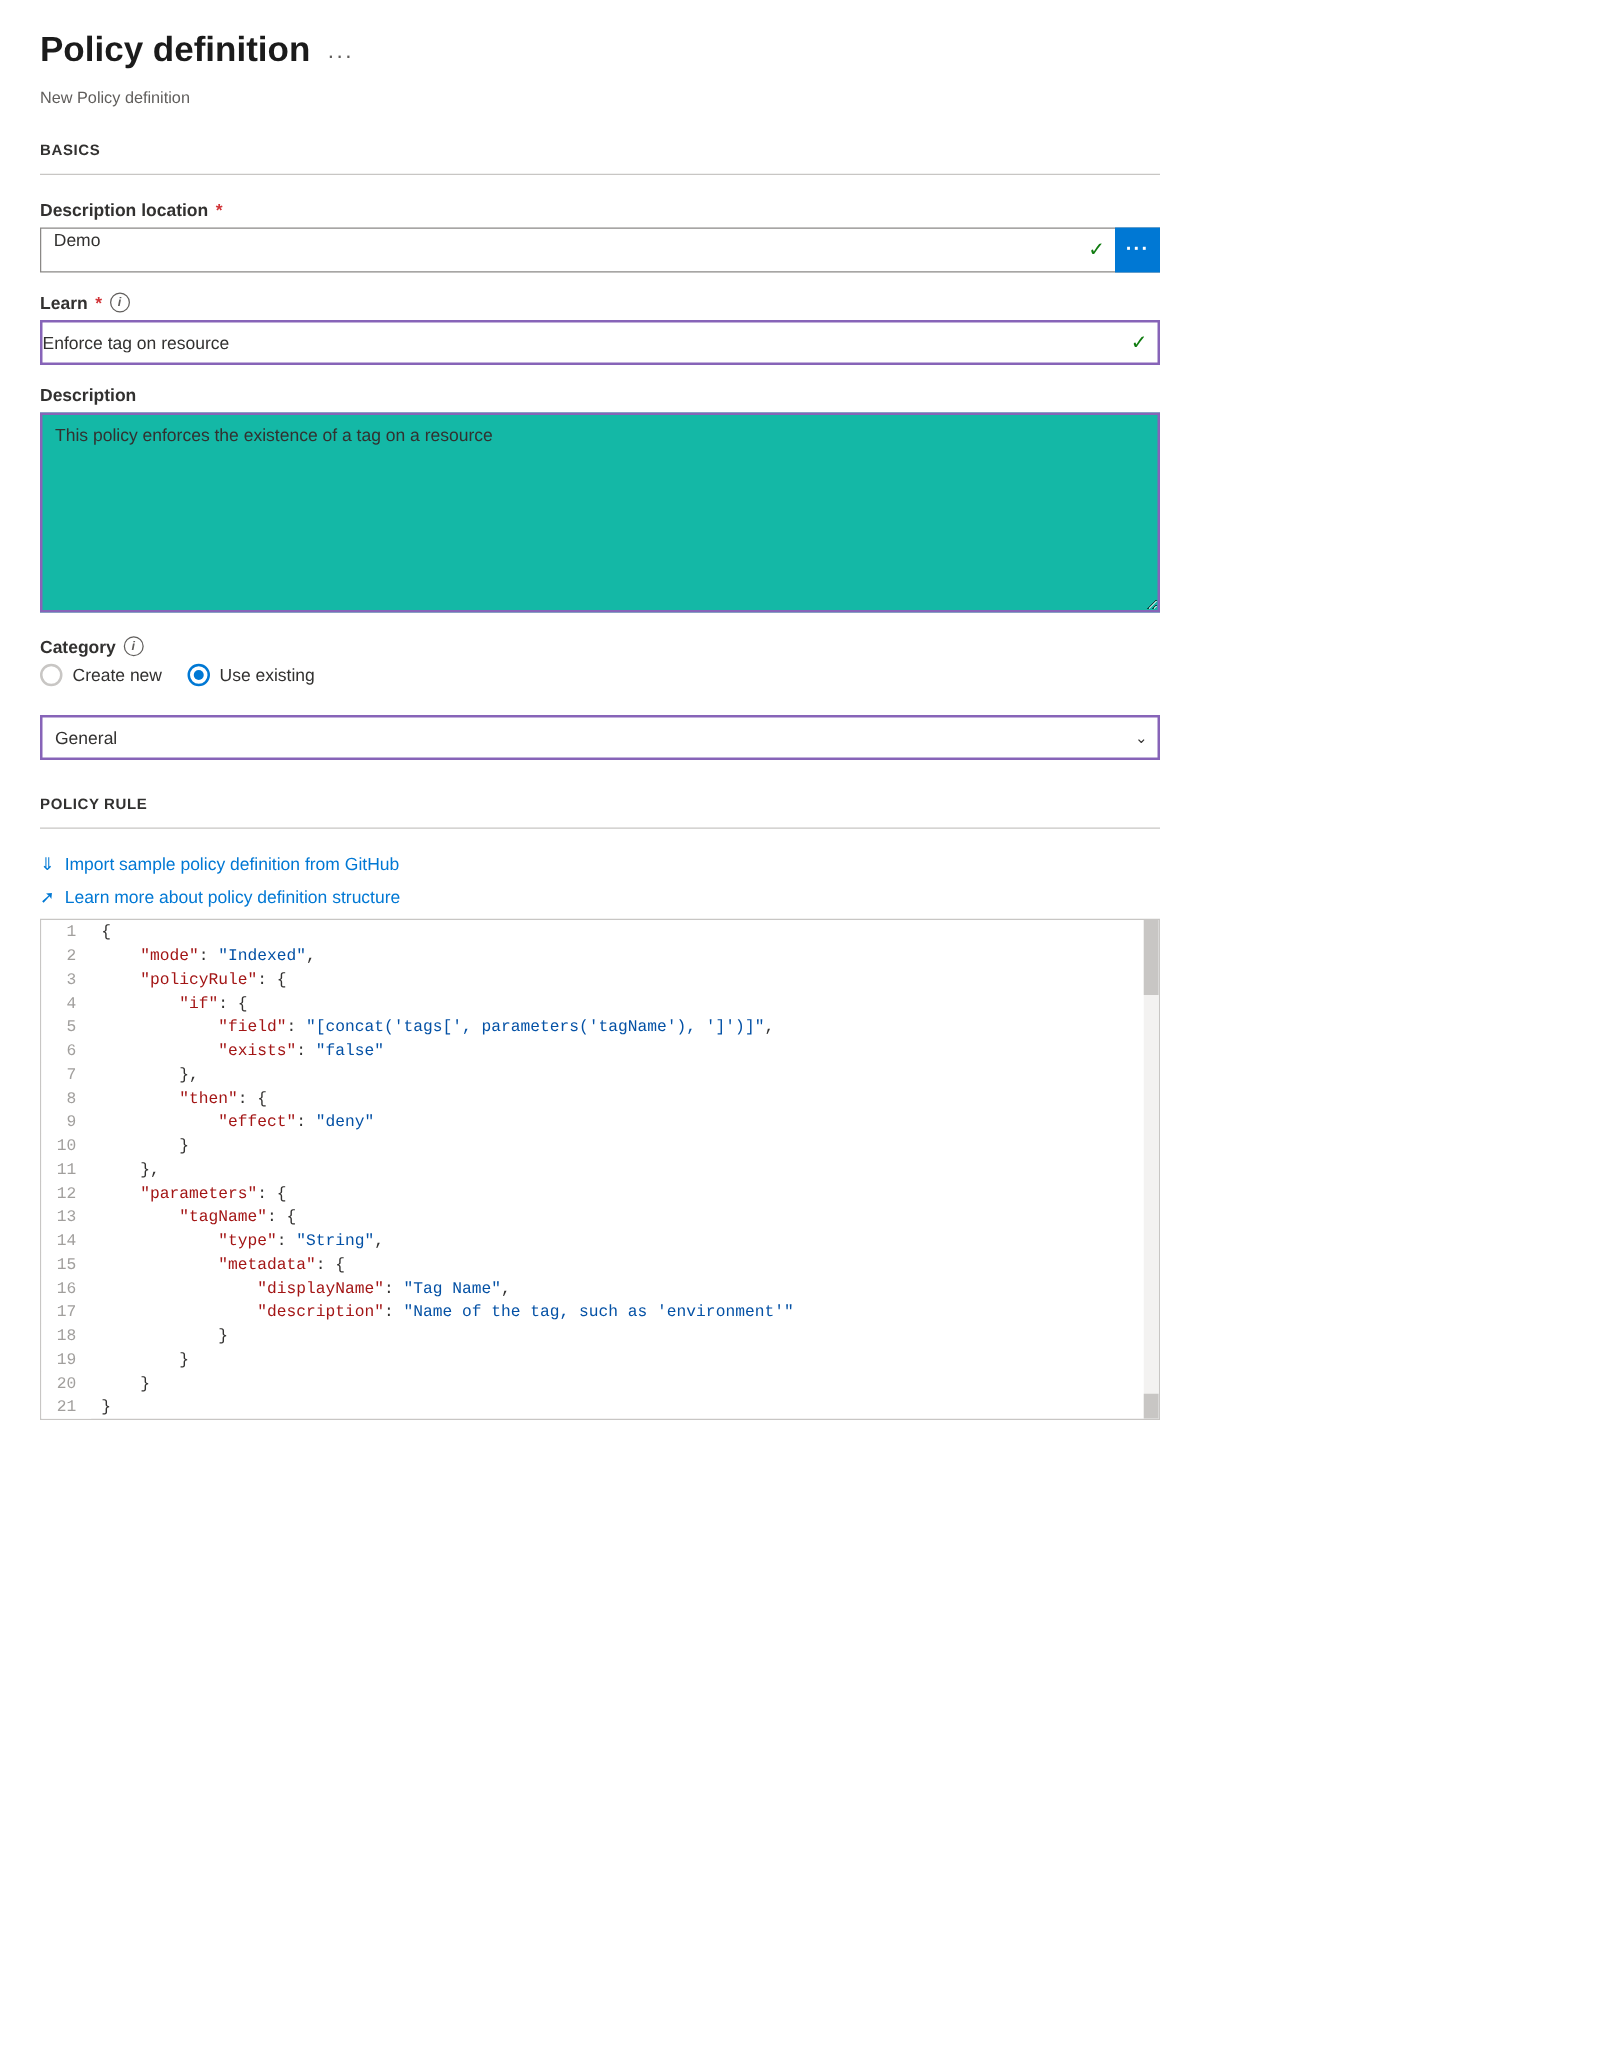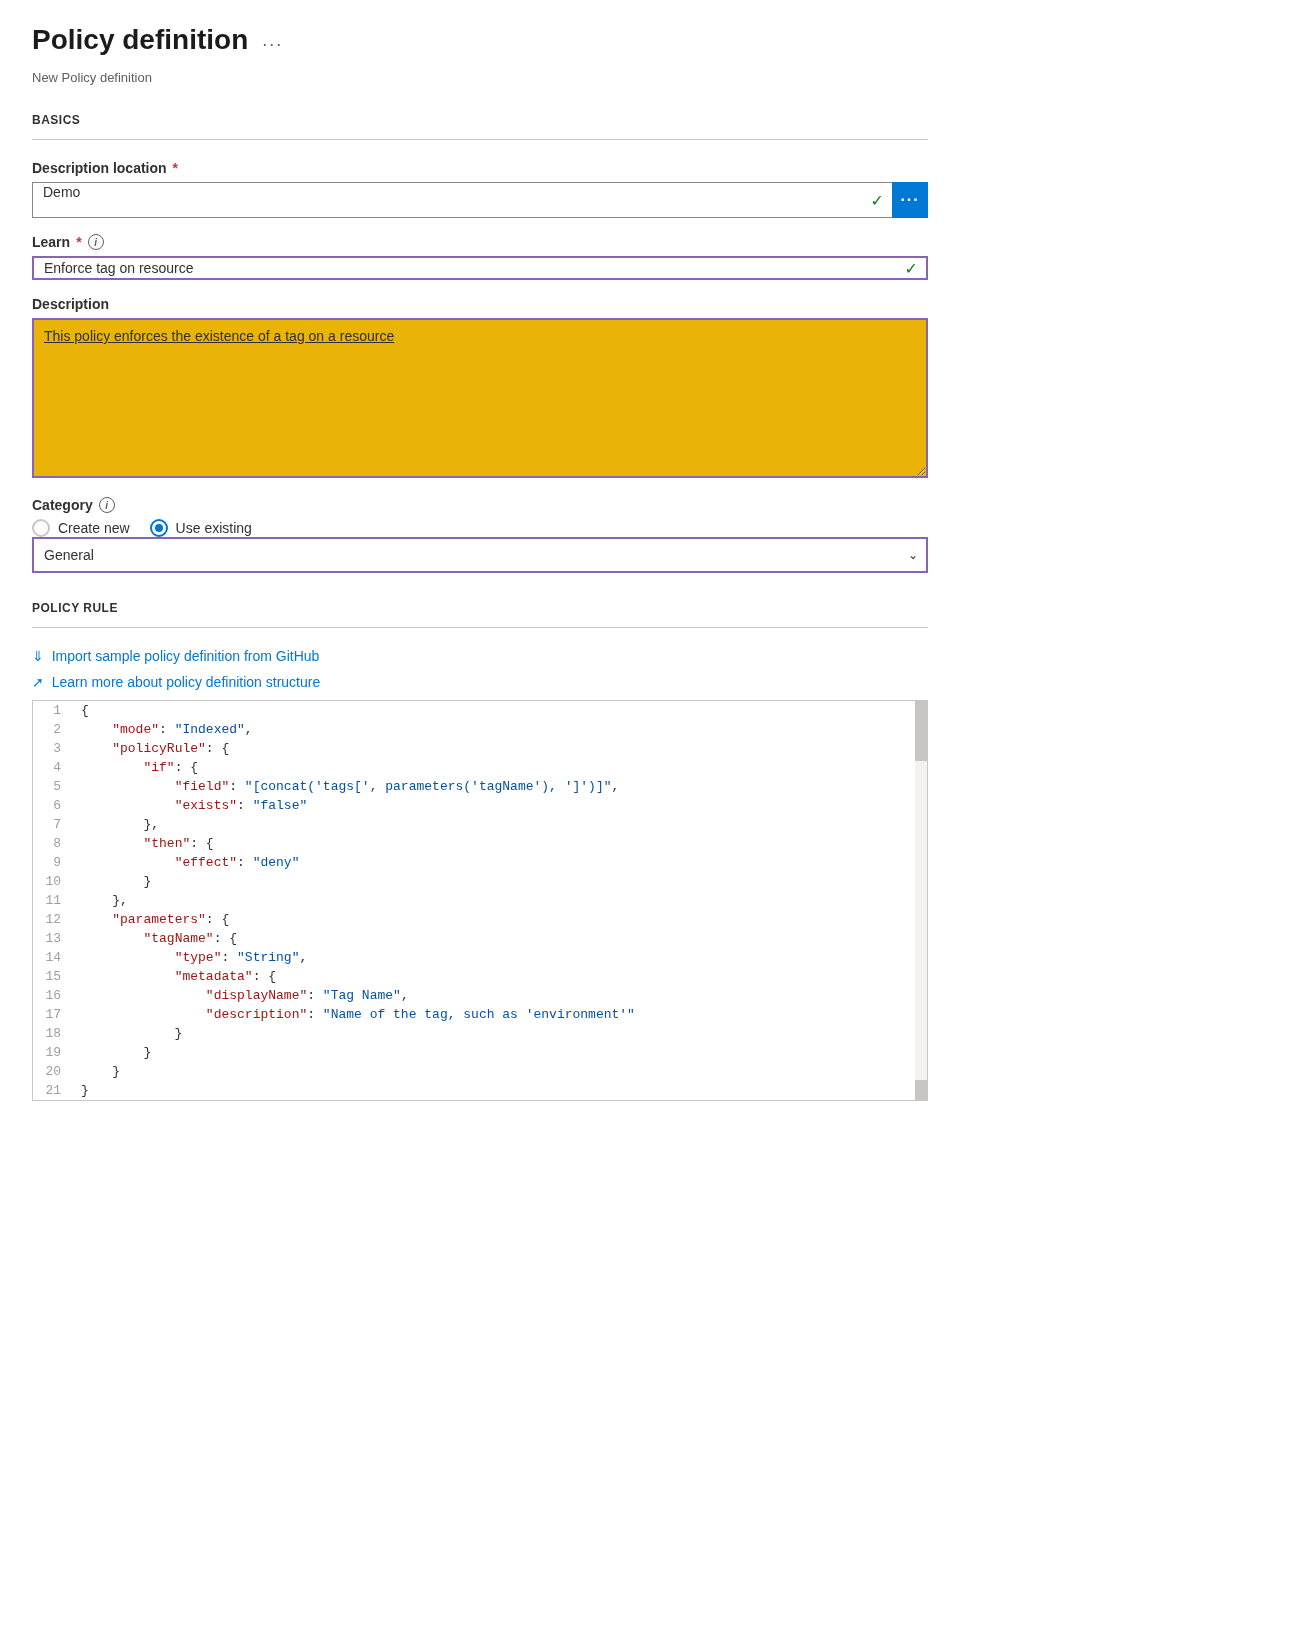--- a/index.html
+++ b/index.html
@@ -113,23 +113,23 @@
       cursor: pointer;
       font-size: 16px;
       letter-spacing: 1px;
       font-weight: 700;
     }
     .name-input-wrapper {
       position: relative;
     }
     .name-input {
       width: 100%;
-      height: 24px;
+      height: 36px;
       border: 2px solid #8764b8;
-      padding: 0 36px 0 10px;
+      padding: 0 36px 0 0;
       font-size: 14px;
       color: #323130;
       outline: none;
       background: #fff;
     }
     .name-check {
       position: absolute;
       right: 10px;
       top: 50%;
       transform: translateY(-50%);
@@ -138,23 +138,22 @@
     }
     .textarea-input {
       width: 100%;
       height: 160px;
       border: 2px solid #8764b8;
       padding: 8px 10px;
       font-size: 14px;
       color: #323130;
       outline: none;
       resize: vertical;
-      background: #eab308;
+      background: #14b8a6;
       font-family: inherit;
-      text-decoration: underline;
     }
     .radio-group {
       display: flex;
       align-items: center;
       gap: 20px;
     }
     .radio-option {
       display: flex;
       align-items: center;
       gap: 8px;
@@ -180,20 +179,21 @@
       height: 8px;
       border-radius: 50%;
       background: #0078d4;
     }
     .radio-label {
       font-size: 14px;
       color: #323130;
     }
     .select-wrapper {
       position: relative;
+      margin-top: 23px;
     }
     .select-input {
       width: 100%;
       height: 36px;
       border: 2px solid #8764b8;
       padding: 0 36px 0 10px;
       font-size: 14px;
       color: #323130;
       appearance: none;
       outline: none;

